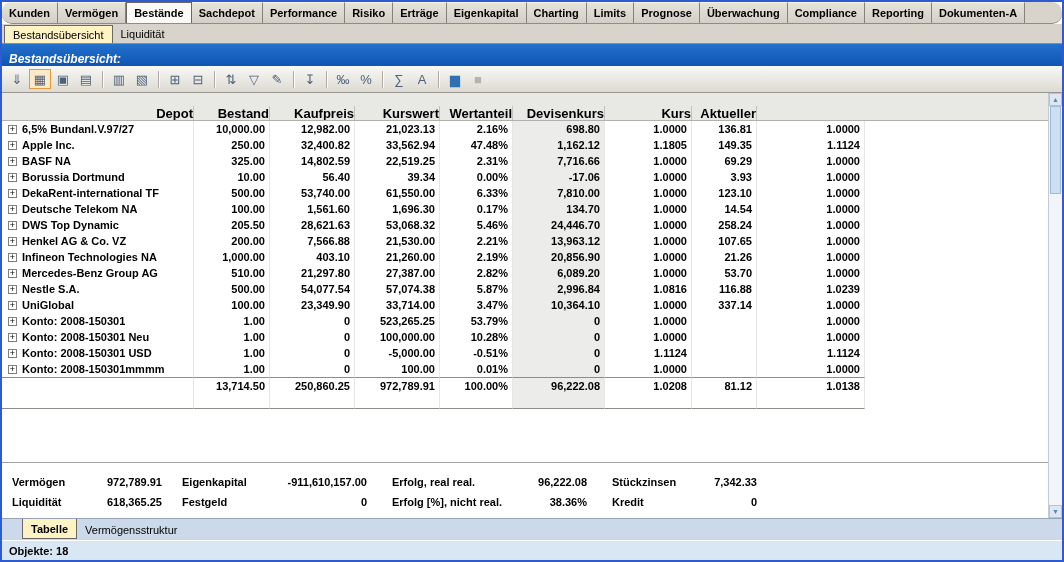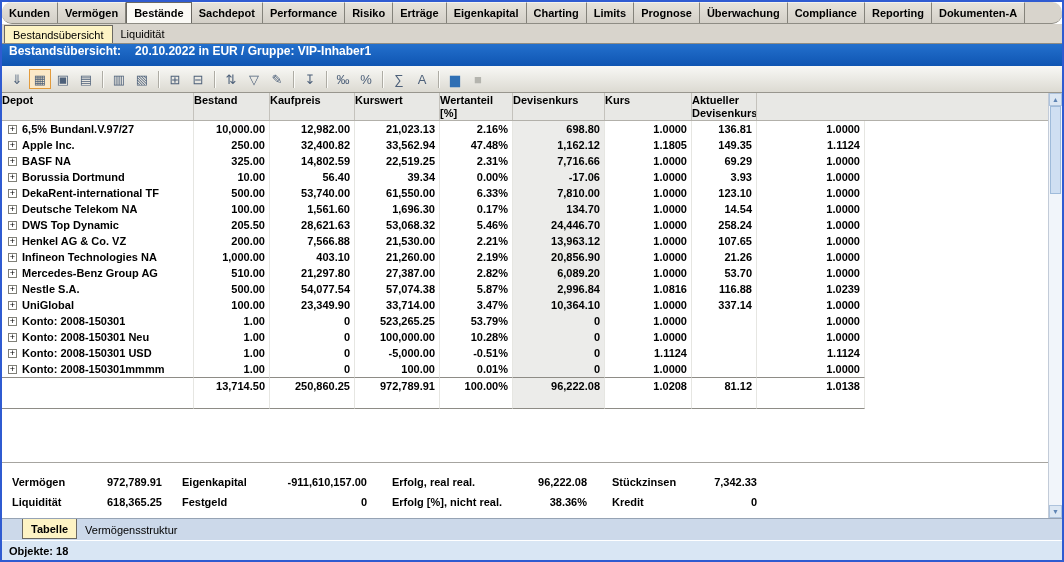--- a/index.html
+++ b/index.html
@@ -60,23 +60,23 @@
     border: 1px solid #6a6862;
     border-bottom: none;
     margin-top: 1px;
   }
 
   
   .titlebar {
     flex: 0 0 22px;
     background: linear-gradient(#2370cd, #0f55b2);
     color: #fff;
-    display: flex; align-items: flex-start;
+    display: flex; align-items: flex-end;
     padding-left: 7px;
-    font-size: 12px; font-weight: bold;
+    font-size: 12px; font-weight: bold; font-style: italic;
   }
   .titlebar .tval { margin-left: 14px; }
 
   
   .toolbar {
     flex: 0 0 27px;
     background: linear-gradient(#f8f8f5, #dcdad2);
     border-bottom: 1px solid #98968e;
     display: flex; align-items: center;
     padding: 0 4px; gap: 1px;
@@ -98,27 +98,28 @@
   .left-col { flex: 1; display: flex; flex-direction: column; min-width: 0; background: #fff; }
   .table-area { flex: 1; overflow: hidden; --cols: 192px 76px 85px 85px 73px 92px 87px 65px 108px 1fr; }
 
   .thead {
     display: grid; grid-template-columns: var(--cols);
     height: 28px;
     background: #e8e8e5;
     border-bottom: 1px solid #b2b0aa;
   }
   .th {
-    font-size: 11px; font-weight: bold;
-    text-align: left;
+    font-size: 13px; font-weight: bold;
+    text-align: right;
     padding-top: 1px;
     line-height: 13px;
     white-space: pre-line;
     border-right: 1px solid #c4c2bc;
     overflow: hidden;
+    margin-top: 13px;
   }
   .th.filler { border-right: none; }
 
   .trow {
     display: grid; grid-template-columns: var(--cols);
     height: 16px; align-items: stretch;
   }
   .td {
     font-size: 11px; font-weight: bold; color: #000;
     text-align: right;
@@ -239,21 +240,20 @@
       <div class="main-tab">Dokumenten-A</div>
     </div>
 
   <div class="sub-tabbar" id="sub-tabbar">
       <div class="sub-tab active">Bestandsübersicht</div>
       <div class="sub-tab">Liquidität</div>
     </div>
 
   <div class="titlebar">
     <span>Bestandsübersicht:</span>
-    <span class="tval">20.10.2022 in EUR / Gruppe: VIP-Inhaber1</span>
   </div>
 
   <div class="toolbar" id="toolbar">
       <div class="tool">⇓</div>
       <div class="tool active">▦</div>
       <div class="tool">▣</div>
       <div class="tool">▤</div>
       <div class="tsep"></div>
       <div class="tool">▥</div>
       <div class="tool">▧</div>

